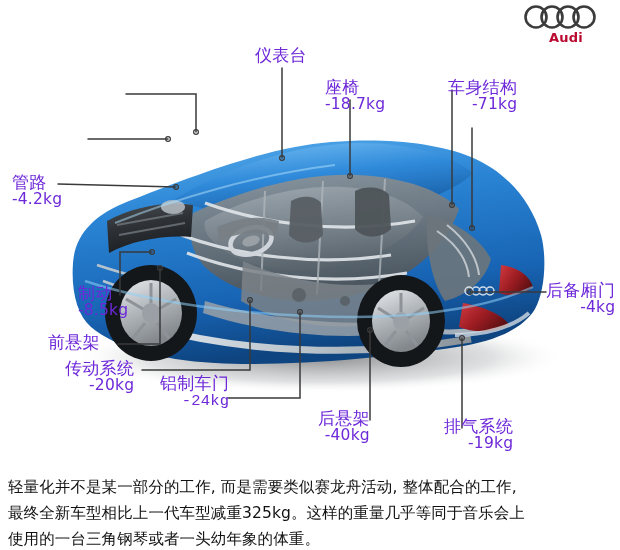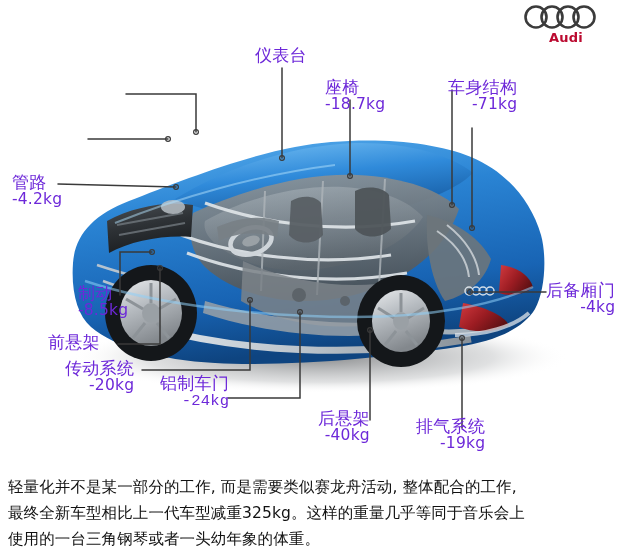--- a/index.html
+++ b/index.html
@@ -381,21 +381,21 @@
   <div class="callout align-left val-right" style="left:160px; top:376px;font-family:Liberation Mono, monospace;">
     <span class="name">铝制车门</span>
     <span class="val">-24kg</span>
   </div>
 
   <div class="callout align-left val-right" style="left:310px; top:410px;margin-left:8px;">
     <span class="name">后悬架</span>
     <span class="val">-40kg</span>
   </div>
 
-  <div class="callout align-left val-right" style="left:416px; top:418px;">
+  <div class="callout align-left val-right" style="left:444px; top:418px;">
     <span class="name">排气系统</span>
     <span class="val">-19kg</span>
   </div>
 
   <div id="caption">
     <p>轻量化并不是某一部分的工作, 而是需要类似赛龙舟活动, 整体配合的工作,</p>
     <p>最终全新车型相比上一代车型减重325kg。这样的重量几乎等同于音乐会上</p>
     <p>使用的一台三角钢琴或者一头幼年象的体重。</p>
   </div>
 

